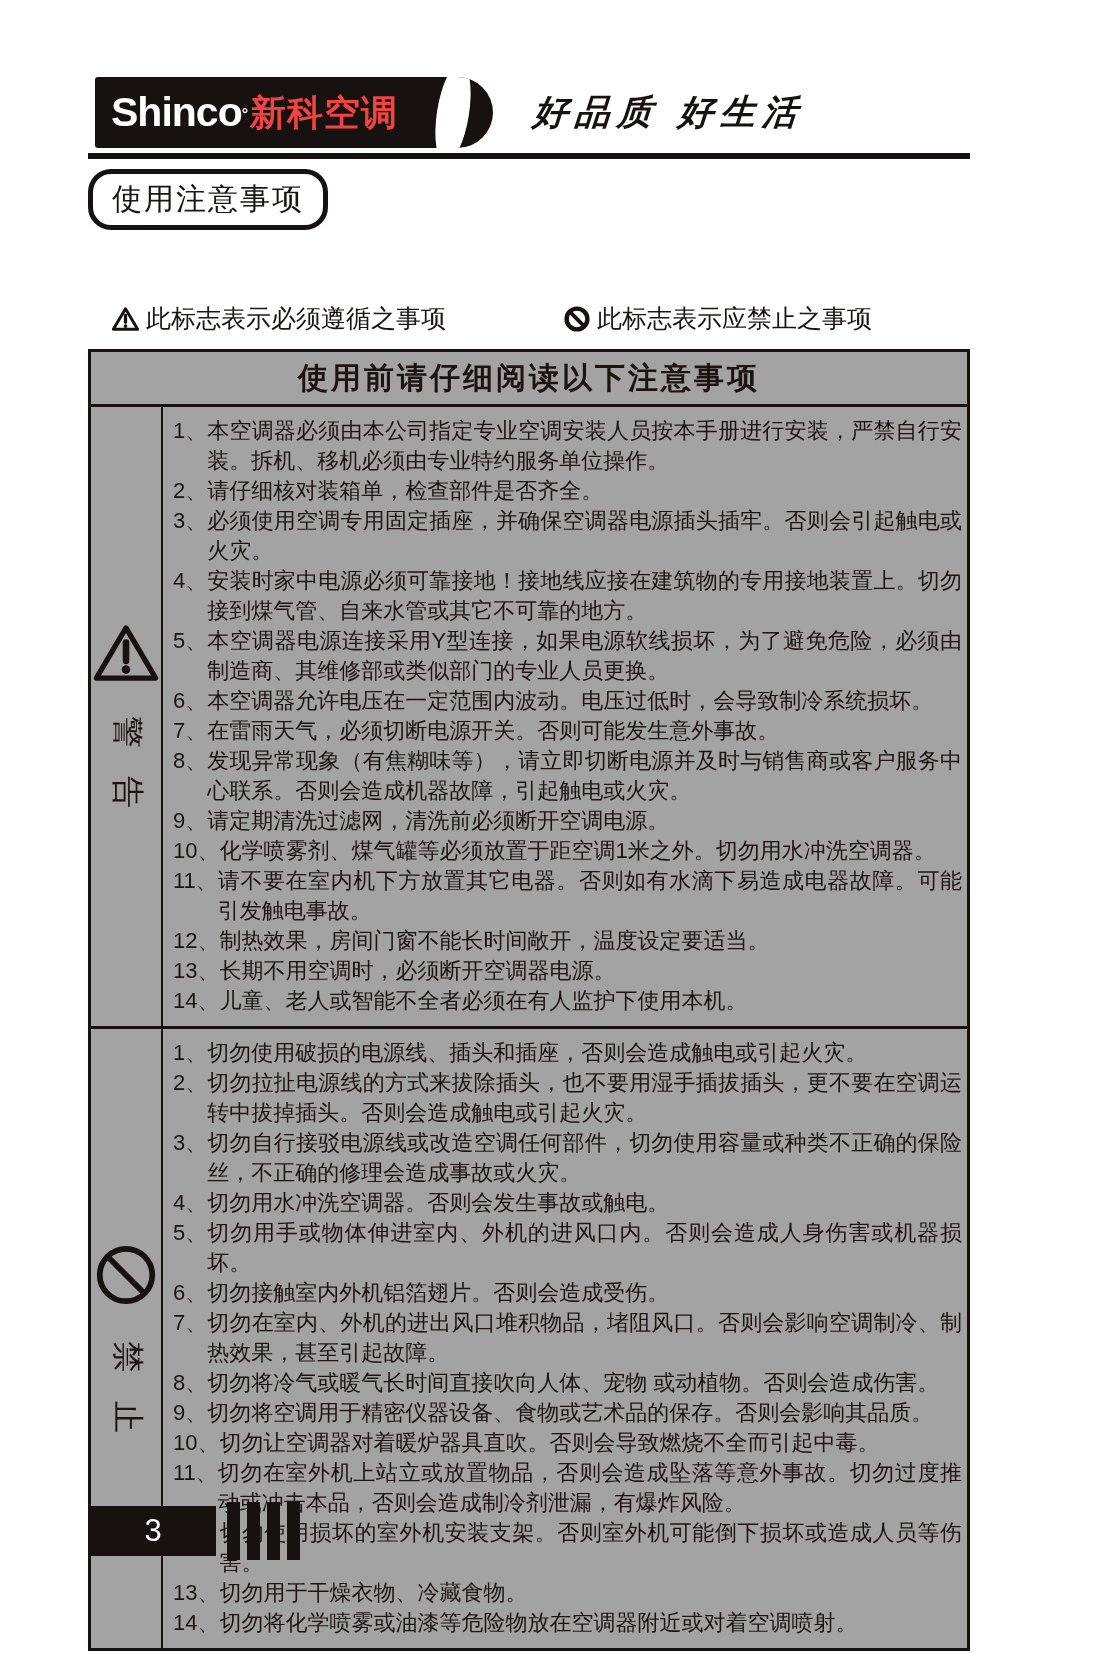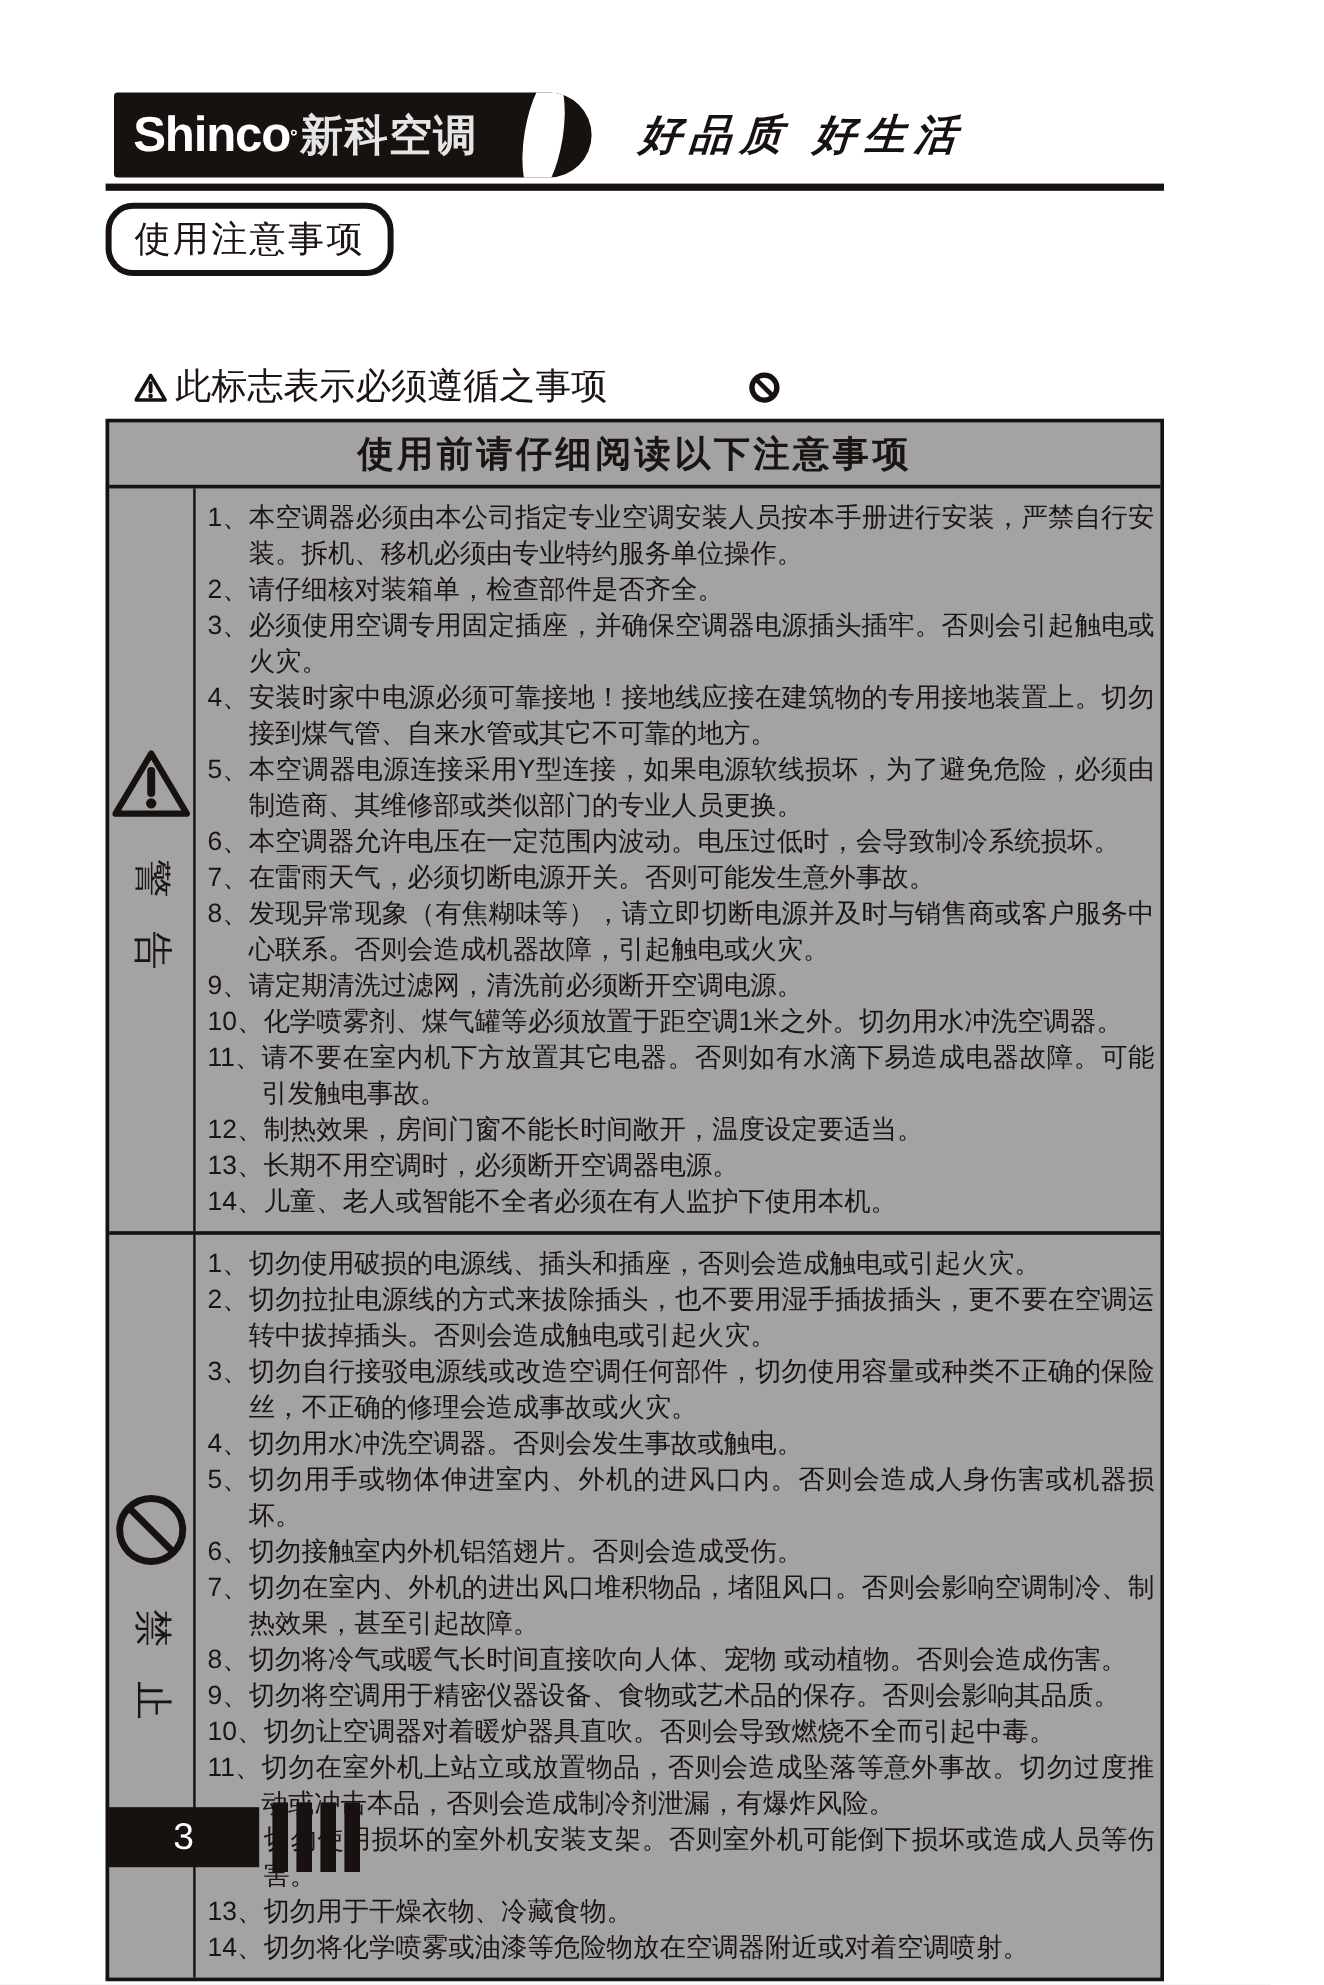--- a/index.html
+++ b/index.html
@@ -19,36 +19,36 @@
     border-radius:3px 36px 36px 3px / 3px 36px 36px 3px;
     display:flex;align-items:center;padding-left:16px;box-sizing:border-box;
     overflow:hidden;flex:none;
   }
   .logo-block::after{ 
     content:"";position:absolute;right:24px;top:-14px;width:32px;height:100px;
     background:#fff;border-radius:50%;transform:rotate(9deg);
   }
   .brand-en{color:#fff;font-size:41px;font-weight:bold;letter-spacing:-1px;line-height:1;}
   .brand-mark{color:#fff;font-size:16px;font-weight:bold;vertical-align:top;line-height:1;position:relative;top:2px;}
-  .brand-cn{color:#e5e5e5;font-size:36px;font-weight:bold;letter-spacing:1px;line-height:1;margin-left:2px;}
+  .brand-cn{color:#ef4444;font-size:36px;font-weight:bold;letter-spacing:1px;line-height:1;margin-left:2px;}
   .slogan{
     margin-left:40px;font-family:"DejaVu Serif","Liberation Serif",serif;
     font-weight:bold;font-style:italic;font-size:35px;letter-spacing:7px;
     color:#171110;transform:skewX(-4deg);white-space:nowrap;
   }
   .rule{position:absolute;left:88px;top:153px;width:882px;height:6px;background:#171110;}
   
   .title-bubble{
     position:absolute;left:88px;top:169px;
     border:5px solid #171110;border-radius:23px;
     padding:5px 19px;font-size:30px;letter-spacing:2px;background:#fff;
   }
   
   .note{position:absolute;left:88px;top:236px;width:886px;font-size:23.5px;line-height:32px;text-align:justify;}
-  .legend{position:absolute;left:112px;top:302px;display:flex;gap:118px;font-size:30px;align-items:center;text-align:right;}
+  .legend{position:absolute;left:112px;top:302px;display:flex;gap:118px;font-size:25px;align-items:center;text-align:right;}
   .legend-item{display:flex;align-items:center;gap:7px;}
   .icon-svg{display:block;}
   
   .table{position:absolute;left:88px;top:349px;width:882px;border:3px solid #171110;box-sizing:border-box;background:#a3a3a3;}
   .table-title{
     height:52px;display:flex;align-items:center;justify-content:center;
     font-size:30px;font-weight:600;letter-spacing:3px;border-bottom:3px solid #171110;
   }
   .section{display:flex;}
   .section + .section{border-top:3px solid #171110;}
@@ -99,20 +99,21 @@
         <path d="M50 30 L50 56" stroke="#171110" stroke-width="12" stroke-linecap="round"></path>
         <circle cx="50" cy="70" r="7" fill="#171110"></circle>
       </svg>
       <span>此标志表示必须遵循之事项</span>
     </div>
     <div class="legend-item">
       <svg class="icon-svg" width="26" height="26" viewBox="0 0 100 100">
         <circle cx="50" cy="50" r="40" fill="none" stroke="#171110" stroke-width="17"></circle>
         <line x1="23" y1="23" x2="77" y2="77" stroke="#171110" stroke-width="15"></line>
       </svg>
+      <span>此标志表示应禁止之事项</span>
     </div>
   </div>
 
   <div class="table">
     <div class="table-title">使用前请仔细阅读以下注意事项</div>
 
     <div class="section">
       <div class="icon-col">
         <svg class="icon-svg" width="66" height="58" viewBox="0 0 100 88">
           <path d="M50 6 L95 82 H5 Z" fill="none" stroke="#171110" stroke-width="8" stroke-linejoin="round"></path>

